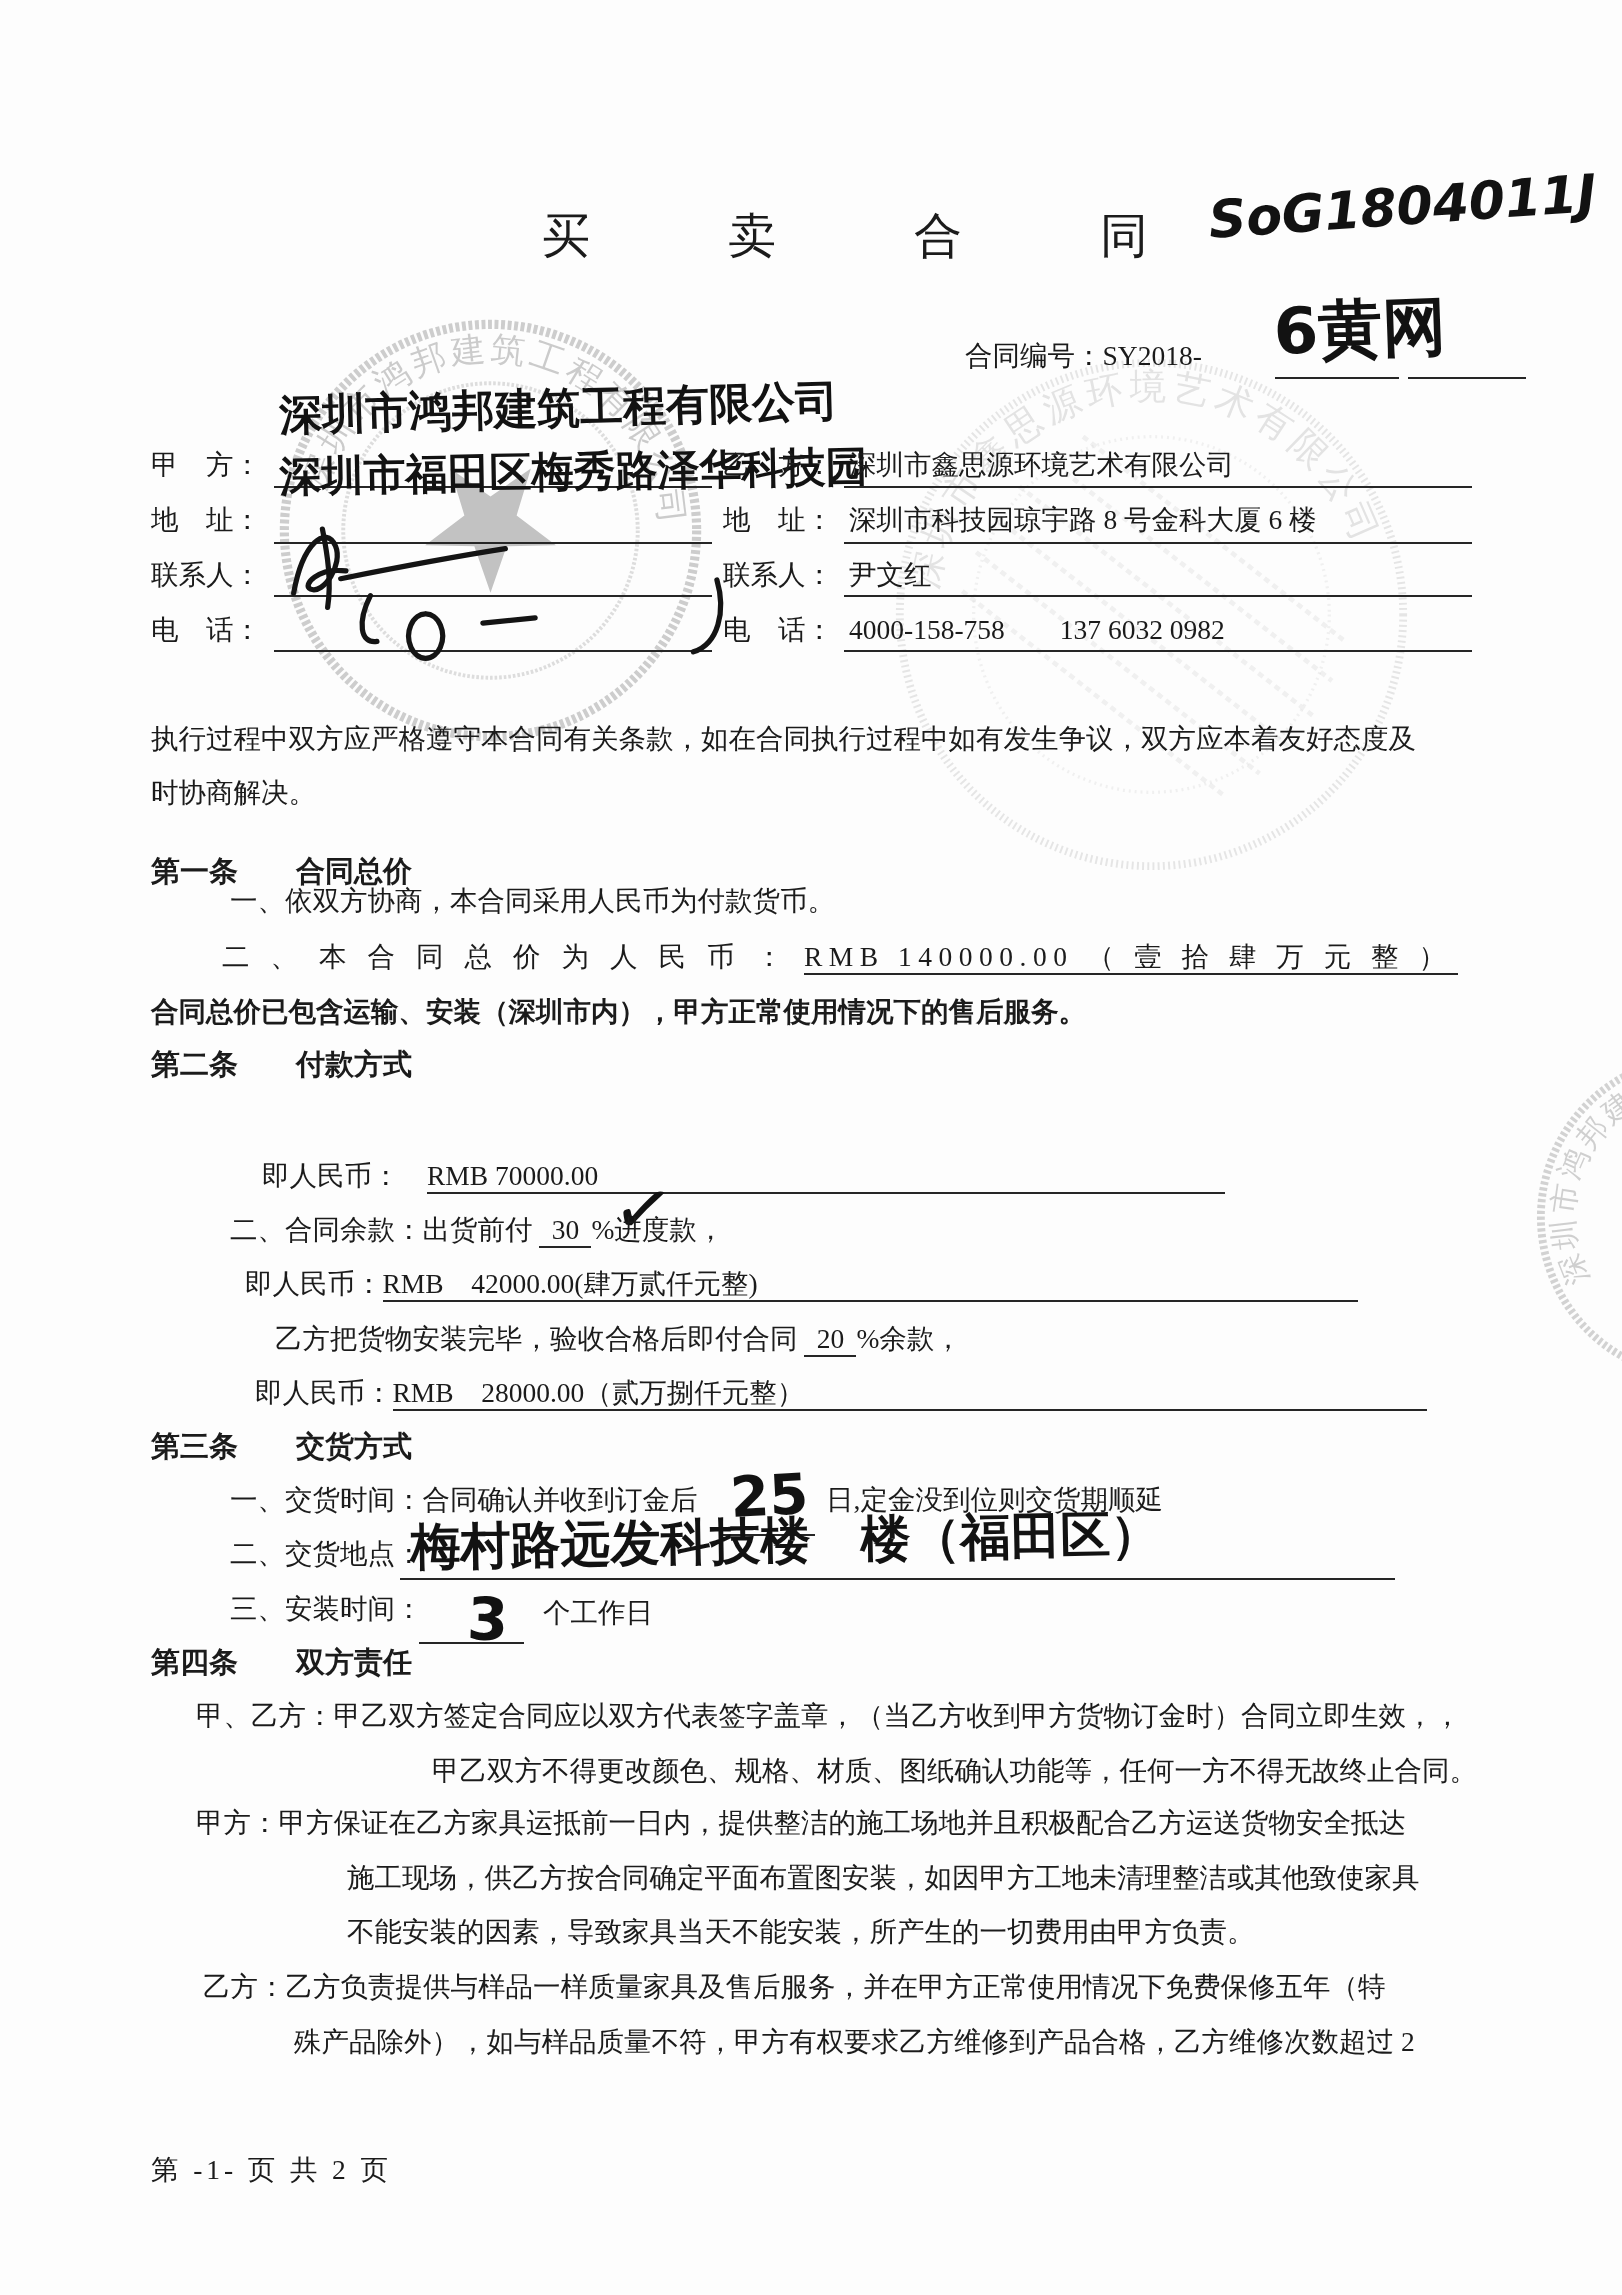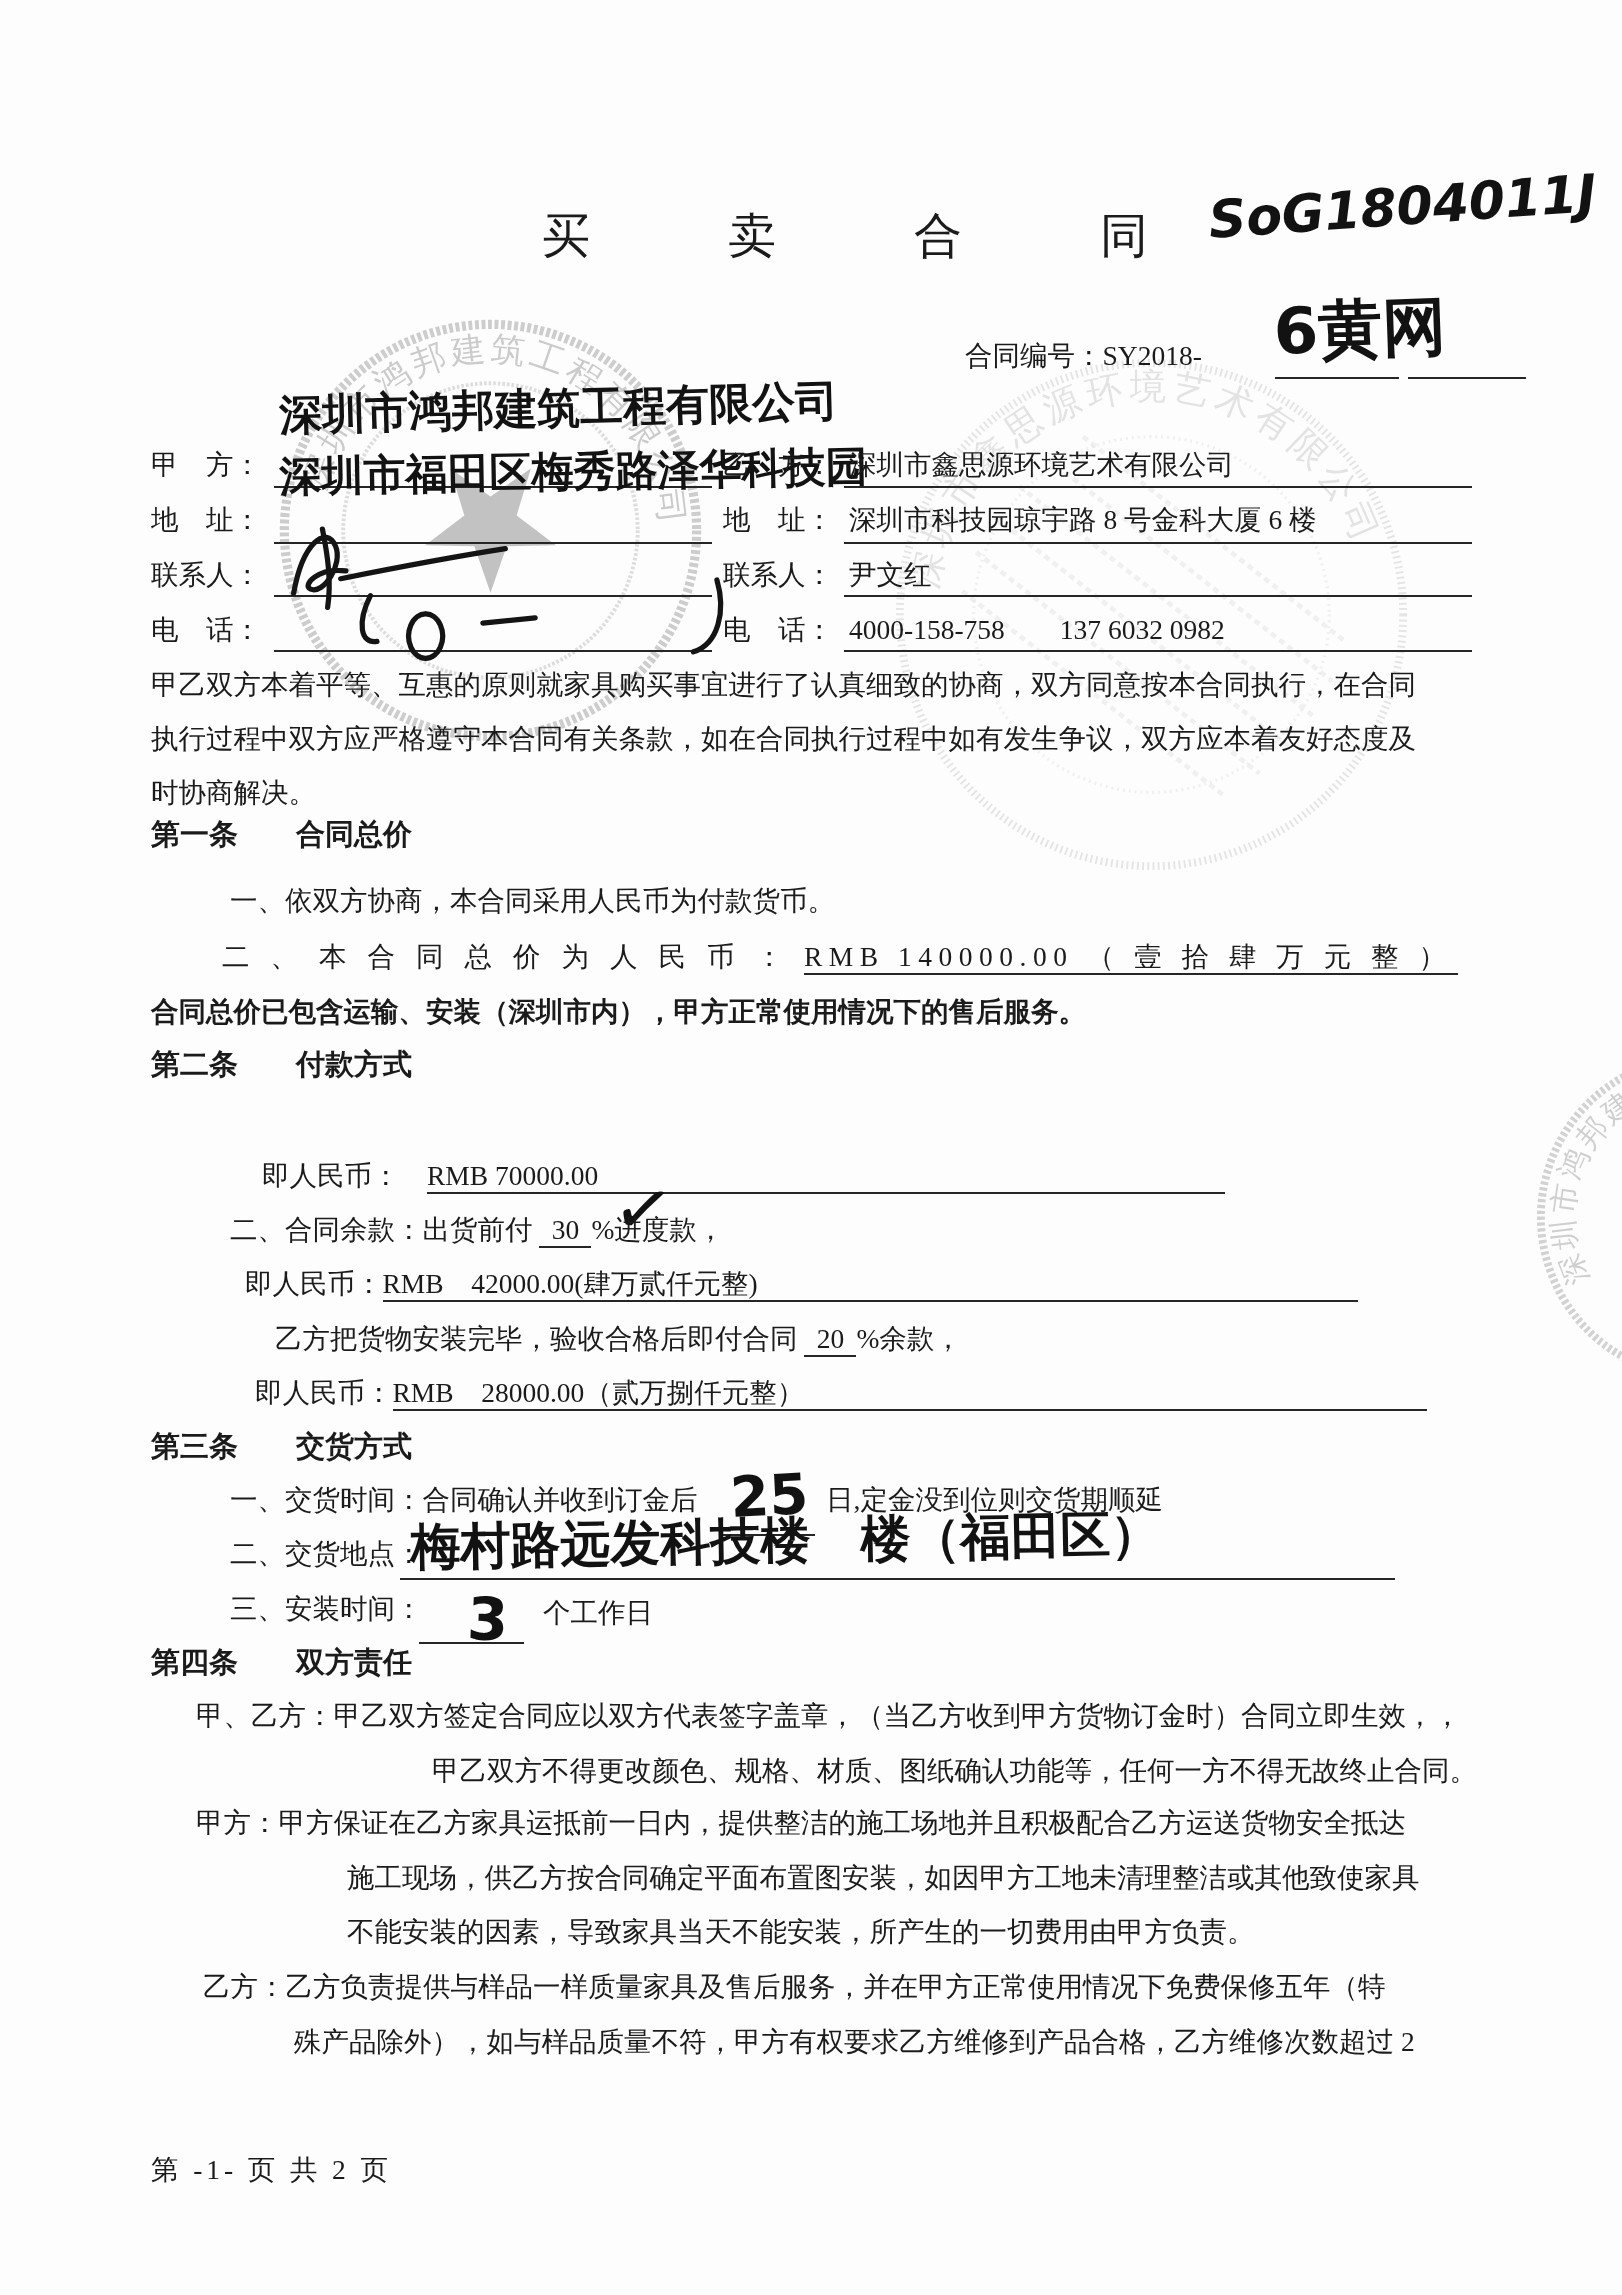--- a/index.html
+++ b/index.html
@@ -115,25 +115,24 @@
   <div class="abs t" style="left:723px;top:614px;">电　话：</div>
   <div class="line" style="left:844px;top:486px;width:628px;"></div>
   <div class="line" style="left:844px;top:542px;width:628px;"></div>
   <div class="line" style="left:844px;top:595px;width:628px;"></div>
   <div class="line" style="left:844px;top:650px;width:628px;"></div>
   <div class="abs t" style="left:849px;top:449px;">深圳市鑫思源环境艺术有限公司</div>
   <div class="abs t" style="left:849px;top:504px;">深圳市科技园琼宇路 8 号金科大厦 6 楼</div>
   <div class="abs t" style="left:849px;top:559px;">尹文红</div>
   <div class="abs t" style="left:849px;top:614px;">4000-158-758　　137 6032 0982</div>
 
-  <div class="abs t" style="left:151px;top:669px;">甲乙双方本着平等、互惠的原则就家具购买事宜进行了认真细致的协商，双方同意按本合同执行，在合同</div>
   <div class="abs t" style="left:151px;top:723px;text-align:center;">执行过程中双方应严格遵守本合同有关条款，如在合同执行过程中如有发生争议，双方应本着友好态度及</div>
   <div class="abs t" style="left:151px;top:777px;">时协商解决。</div>
 
-  <div class="abs head" style="left:151px;top:818px;">第一条　　合同总价</div>
+  <div class="abs head" style="left:151px;top:855px;">第一条　　合同总价</div>
   <div class="abs t" style="left:230px;top:885px;">一、依双方协商，本合同采用人民币为付款货币。</div>
   <div class="abs t" style="left:222px;top:941px;">
     <span class="ls32">二、本合同总价为人民币：</span><span class="ulv ls10" style="min-width:654px;">RMB  140000.00 （ 壹 拾 肆 万 元 整 ）</span>
   </div>
   <div class="abs t" style="left:151px;top:996px;font-weight:bold;">合同总价已包含运输、安装（深圳市内），甲方正常使用情况下的售后服务。</div>
 
   <div class="abs head" style="left:151px;top:1048px;">第二条　　付款方式</div>
   <div class="abs t" style="left:262px;top:1160px;">
     <span>即人民币：</span>　<span class="ulv" style="min-width:798px;">RMB 70000.00</span>
   </div>

